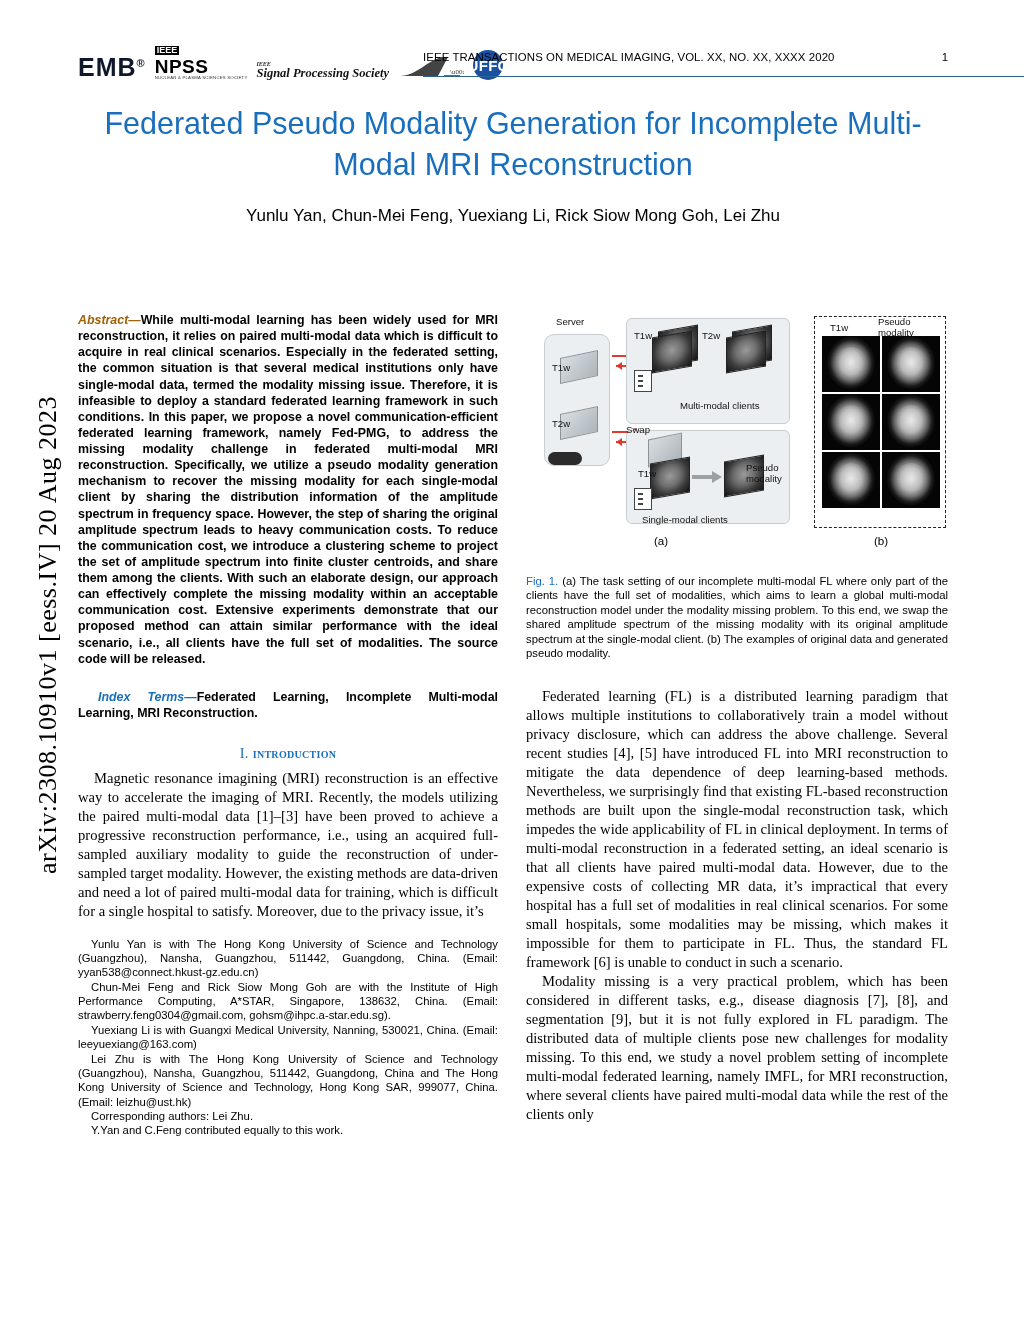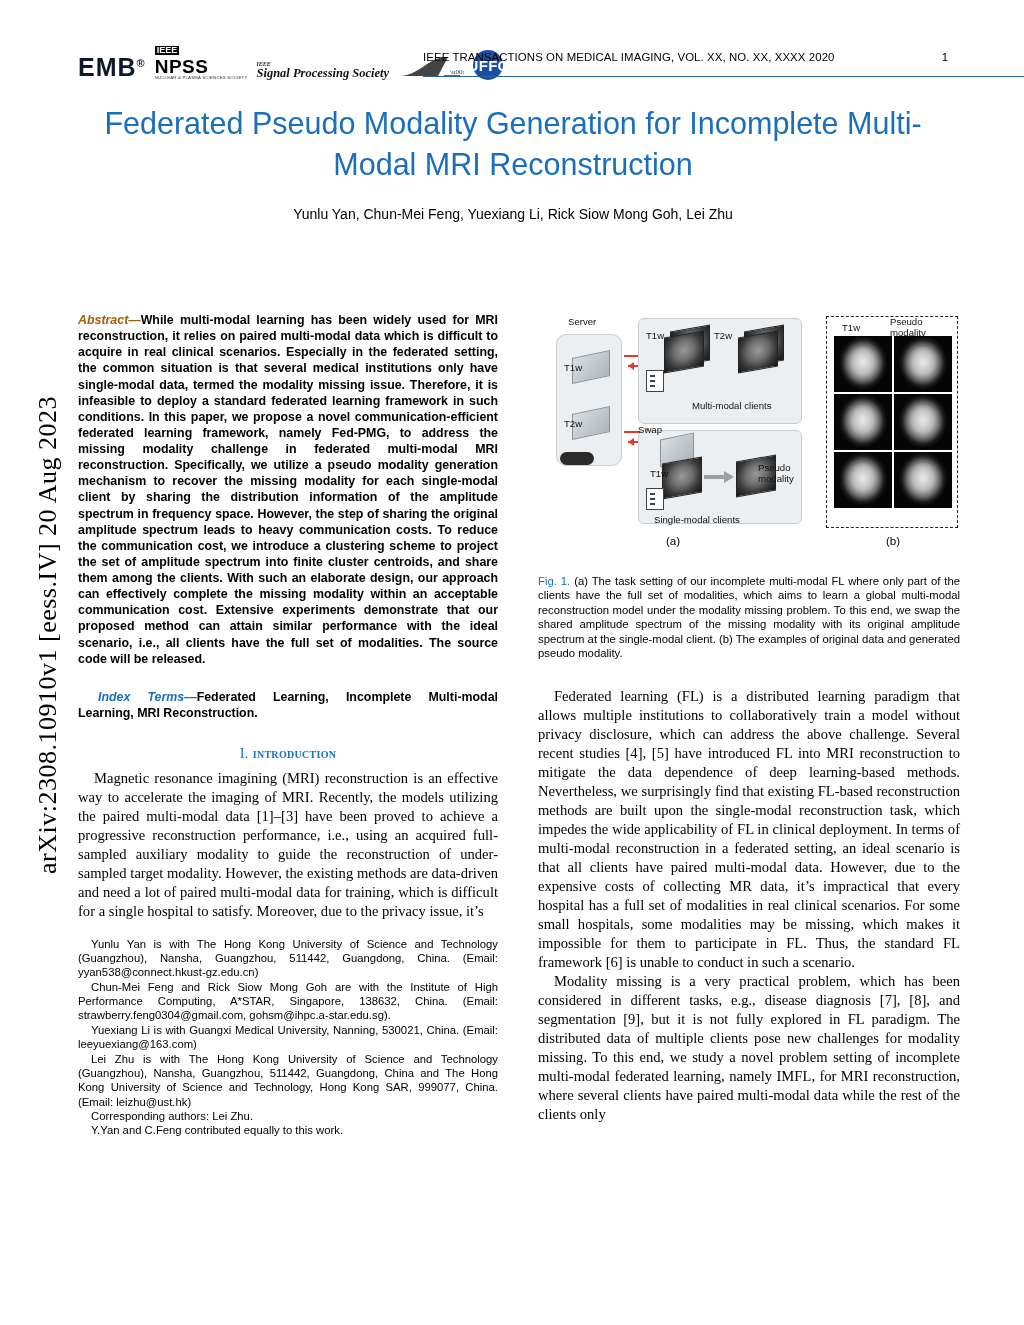--- a/index.html
+++ b/index.html
@@ -168,34 +168,34 @@
     color: #1a6fbd;
     font-weight: normal;
   }
   .authors {
     position: absolute;
     left: 78px;
     top: 206px;
     width: 870px;
     text-align: center;
     font-family: "Liberation Sans", sans-serif;
-    font-size: 14px;
+    font-size: 17px;
     color: #000;
   }
 
   
   .col-left {
     position: absolute;
     left: 78px;
     top: 312px;
     width: 420px;
   }
   .col-right {
     position: absolute;
-    left: 538px;
+    left: 526px;
     top: 312px;
     width: 422px;
   }
 
   .abstract {
     font-family: "Liberation Sans", sans-serif;
     font-size: 12.4px;
     font-weight: bold;
     line-height: 1.30;
     text-align: justify;

